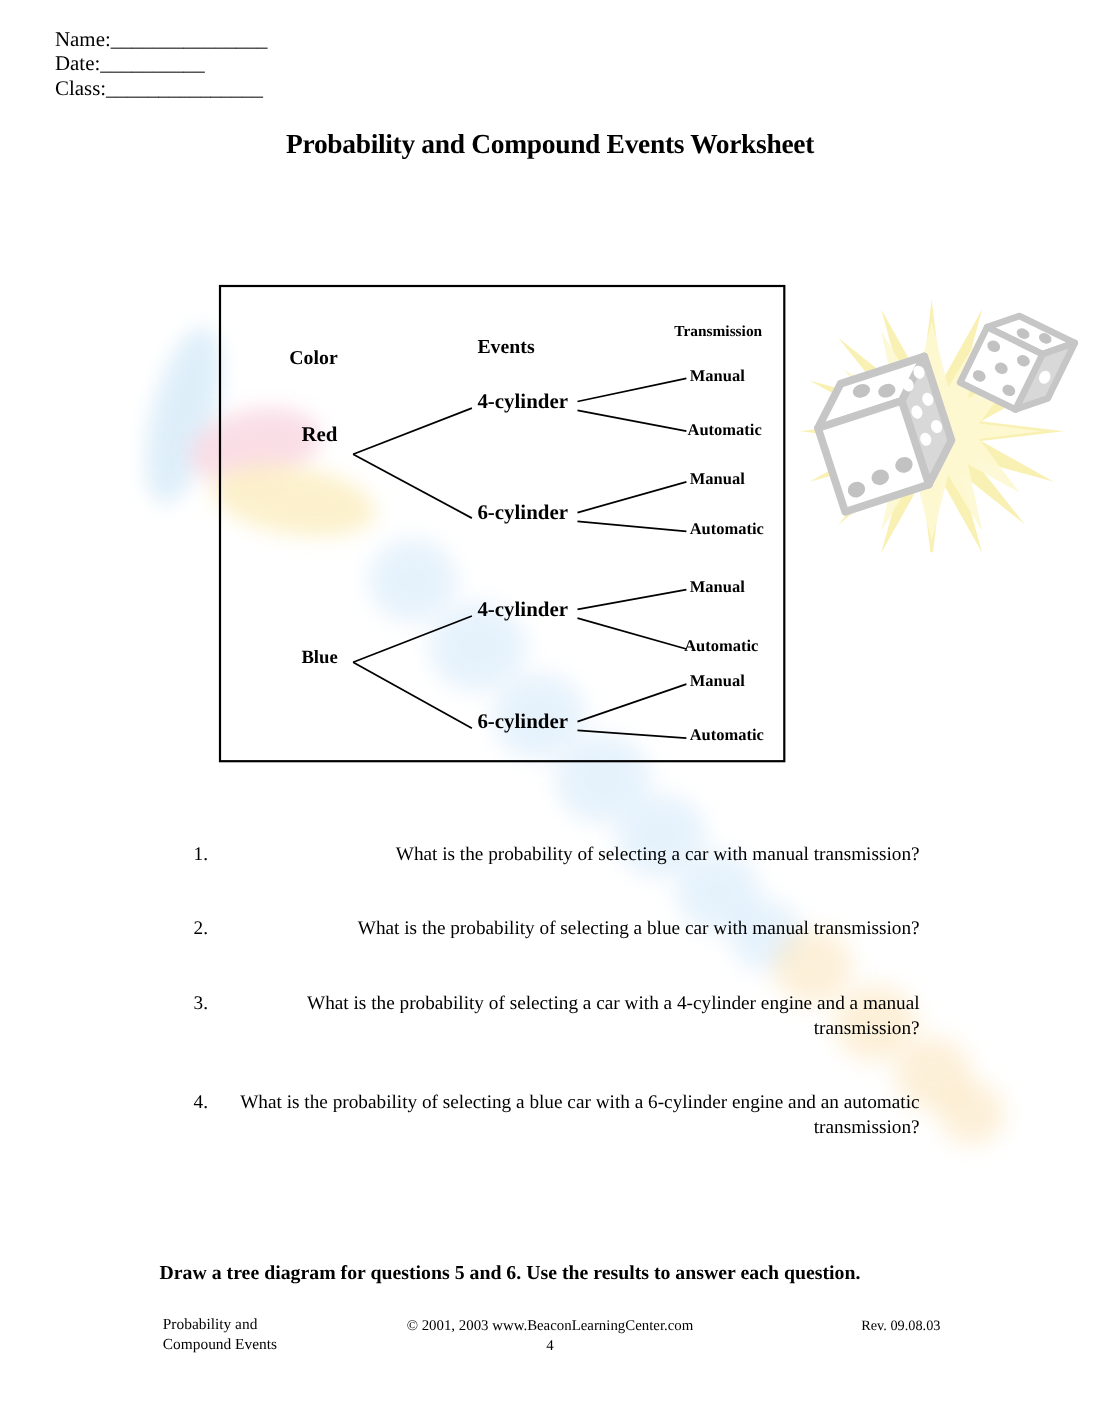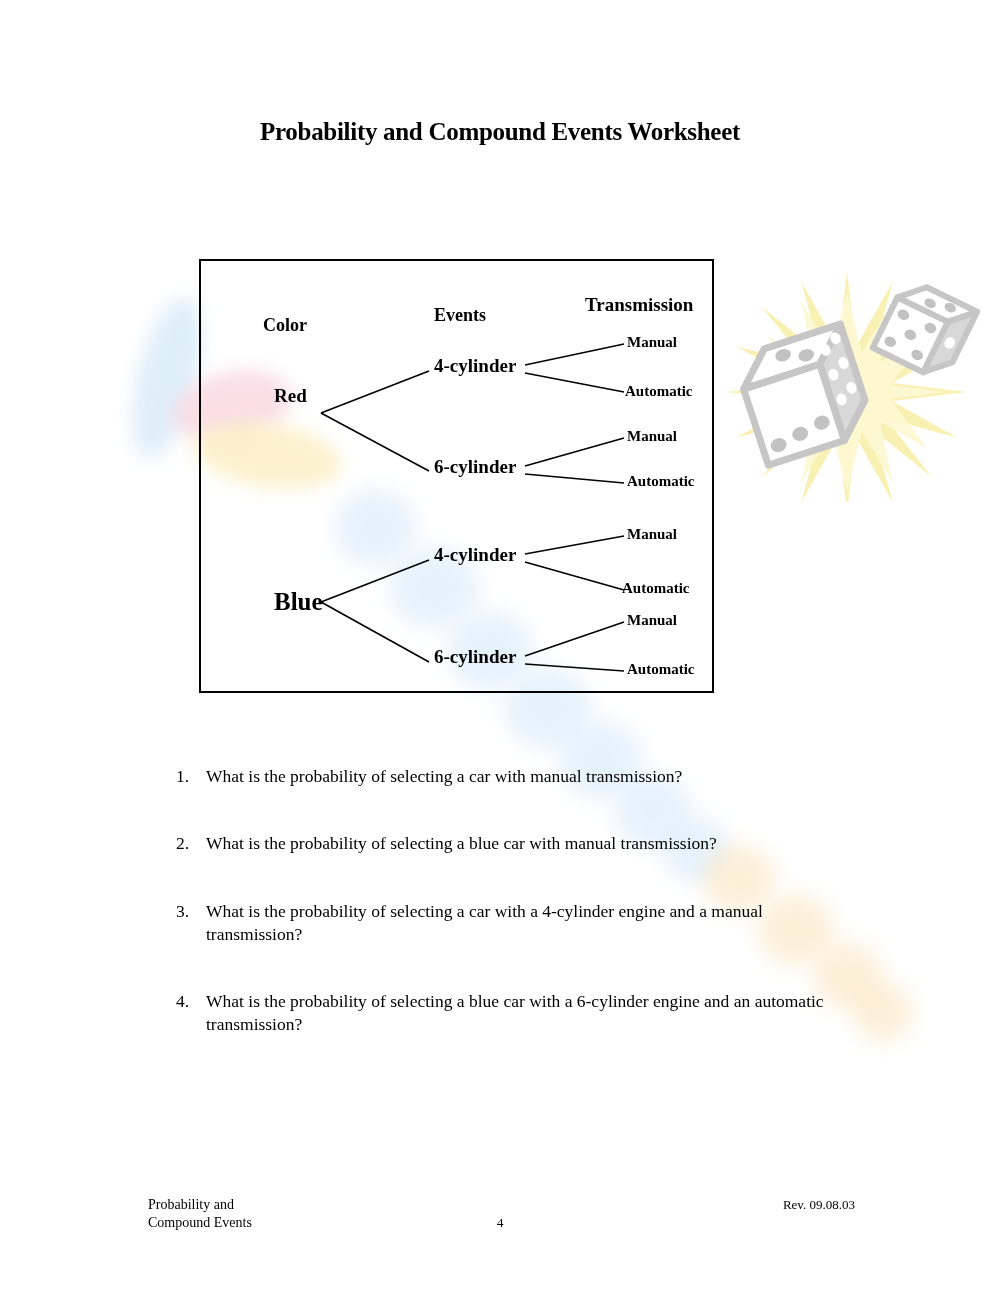--- a/index.html
+++ b/index.html
@@ -22,42 +22,42 @@
   .title { position:absolute; left:0; top:118px; width:100%; text-align:center;
            font-size:25px; font-weight:bold; letter-spacing:-0.3px; }
   .intro { position:absolute; left:145px; top:171px; width:700px;
            font-size:17.5px; font-weight:bold; line-height:1.27; }
   
   .tree-box { position:absolute; left:199px; top:259px; width:515px; height:434px;
               border:2px solid #000; background:transparent; }
   .tree-box .lbl { position:absolute; font-weight:bold; white-space:nowrap; }
   .h-col  { left:62px;  top:54px;  font-size:18px; }
   .h-eng  { left:233px; top:44px;  font-size:18px; }
-  .h-trn  { left:384px; top:33px;  font-size:19px; }
+  .h-trn  { left:412px; top:33px;  font-size:14px; }
   .n-red  { left:73px;  top:124px; font-size:19px; }
-  .n-blue { left:73px;  top:327px; font-size:25px; }
+  .n-blue { left:73px;  top:327px; font-size:17px; }
   .n-c4a  { left:233px; top:94px;  font-size:19px; }
   .n-c6a  { left:233px; top:195px; font-size:19px; }
   .n-c4b  { left:233px; top:283px; font-size:19px; }
   .n-c6b  { left:233px; top:385px; font-size:19px; }
   .t-m1 { left:426px; top:73px;  font-size:15px; }
   .t-a1 { left:424px; top:122px; font-size:15px; }
   .t-m2 { left:426px; top:167px; font-size:15px; }
   .t-a2 { left:426px; top:212px; font-size:15px; }
   .t-m3 { left:426px; top:265px; font-size:15px; }
   .t-a3 { left:421px; top:319px; font-size:15px; }
   .t-m4 { left:426px; top:351px; font-size:15px; }
   .t-a4 { left:426px; top:400px; font-size:15px; }
   .tree-lines { position:absolute; left:0; top:0; }
   
   .dice-art { position:absolute; left:722px; top:252px; }
   
   .q { position:absolute; left:176px; width:660px; display:flex; font-size:17.5px; line-height:1.3; }
   .q .num { width:30px; flex:0 0 30px; }
-  .q .txt { width:630px; }
+  .q .txt { width:630px;text-align:right; }
   .q1 { top:765px; } .q2 { top:832px; } .q3 { top:900px; } .q4 { top:990px; }
   .instruction { position:absolute; left:145px; top:1147px; width:730px;
                  font-size:18px; font-weight:bold; }
   
   .footer-left  { position:absolute; left:148px; top:1196px; font-size:14px; line-height:1.3; }
   .footer-center{ position:absolute; left:0; top:1197px; width:100%; text-align:center; font-size:13.5px; }
   .footer-page  { position:absolute; left:0; top:1215px; width:100%; text-align:center; font-size:13.5px; }
   .footer-right { position:absolute; right:145px; top:1197px; font-size:13px; }
 </style>
 </head>
@@ -75,20 +75,25 @@
   <div class="wm wm-b" style="left:560px;top:722px;width:82px;height:76px;"></div>
   <div class="wm wm-b" style="left:615px;top:775px;width:76px;height:72px;"></div>
   <div class="wm wm-b" style="left:663px;top:818px;width:66px;height:64px;"></div>
   <div class="wm wm-o" style="left:703px;top:845px;width:72px;height:68px;"></div>
   <div class="wm wm-o" style="left:758px;top:895px;width:76px;height:70px;"></div>
   <div class="wm wm-o" style="left:813px;top:943px;width:70px;height:66px;"></div>
   <div class="wm wm-o" style="left:853px;top:983px;width:60px;height:58px;"></div>
 
   <div class="content">
 
+    <div class="hdr-fields">
+      <div><span>Name:</span><span>_______________</span></div>
+      <div><span>Date:</span><span>__________</span></div>
+      <div><span>Class:</span><span>_______________</span></div>
+    </div>
 
     <div class="title">Probability and Compound Events Worksheet</div>
 
 
     <div class="tree-box">
       <svg class="tree-lines" width="511" height="430" viewBox="0 0 511 430">
         <g stroke="#000" stroke-width="1.6" fill="none">
           <line x1="120" y1="152" x2="228" y2="110"></line>
           <line x1="120" y1="152" x2="228" y2="210"></line>
           <line x1="324" y1="104" x2="423" y2="83"></line>
@@ -176,22 +181,24 @@
     </div>
     <div class="q q3">
       <span class="num">3.</span>
       <span class="txt">What is the probability of selecting a car with a 4-cylinder engine and a manual transmission?</span>
     </div>
     <div class="q q4">
       <span class="num">4.</span>
       <span class="txt">What is the probability of selecting a blue car with a 6-cylinder engine and an automatic transmission?</span>
     </div>
 
+    <div class="instruction">Draw a tree diagram for questions 5 and 6. Use the results to answer each question.</div>
 
     <div class="footer-left">
       <div>Probability and</div>
       <div>Compound Events</div>
     </div>
+    <div class="footer-center">© 2001, 2003 www.BeaconLearningCenter.com</div>
     <div class="footer-page">4</div>
     <div class="footer-right">Rev. 09.08.03</div>
 
   </div>
 </div>
 
 </body></html>

